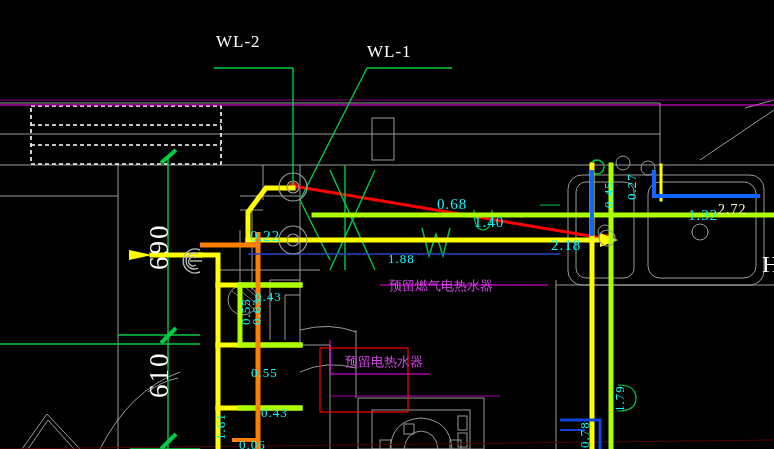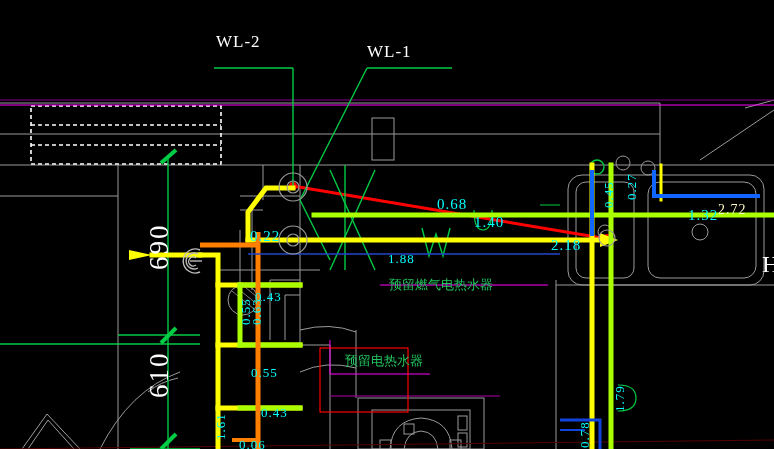--- a/index.html
+++ b/index.html
@@ -4,21 +4,21 @@
 <style>
   html,body{margin:0;padding:0;background:#000;}
   body{width:774px;height:449px;overflow:hidden;font-family:"Liberation Serif",serif;}
   #stage{position:relative;width:774px;height:449px;background:#000;}
   svg#cad{position:absolute;left:0;top:0;width:774px;height:449px;display:block;}
   .lbl{position:absolute;white-space:pre;line-height:1;pointer-events:none;}
   .dim{font-family:"Liberation Serif",serif;font-size:13px;color:#00ffff;letter-spacing:1px;}
   .dimbig{font-family:"Liberation Serif",serif;font-size:15px;color:#00ffff;letter-spacing:1px;}
   .wl{font-family:Liberation Serif, serif;font-size:17px;color:#ffffff;letter-spacing:1px;}
   .axisnum{font-family:"Liberation Serif",serif;font-size:27px;color:#ffffff;letter-spacing:2px;transform-origin:0 0;}
-  .cn{font-family:Liberation Mono, monospace;font-size:13px;color:#22c55e;letter-spacing:0px;}
+  .cn{font-family:Liberation Serif, serif;font-size:13px;color:#d946ef;letter-spacing:0px;}
   .mag{font-family:"Liberation Serif",serif;font-size:14px;color:#fef9c3;letter-spacing:1px;}
   .hh{font-family:"Liberation Serif",serif;font-size:24px;color:#ffffff;}
   .rot90{transform:rotate(-90deg);transform-origin:0 0;}
 </style>
 </head>
 <body>
 
 <div id="stage">
 
 <svg id="cad" viewBox="0 0 774 449">

